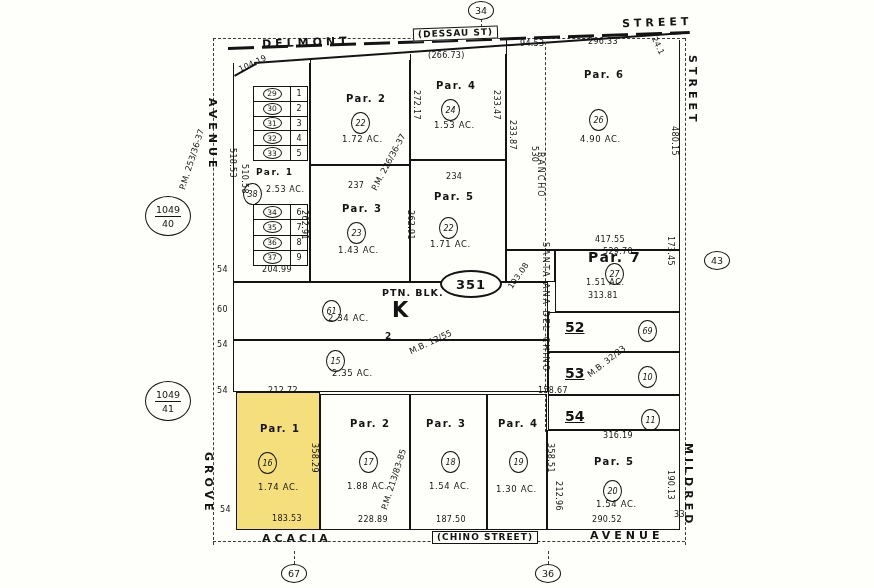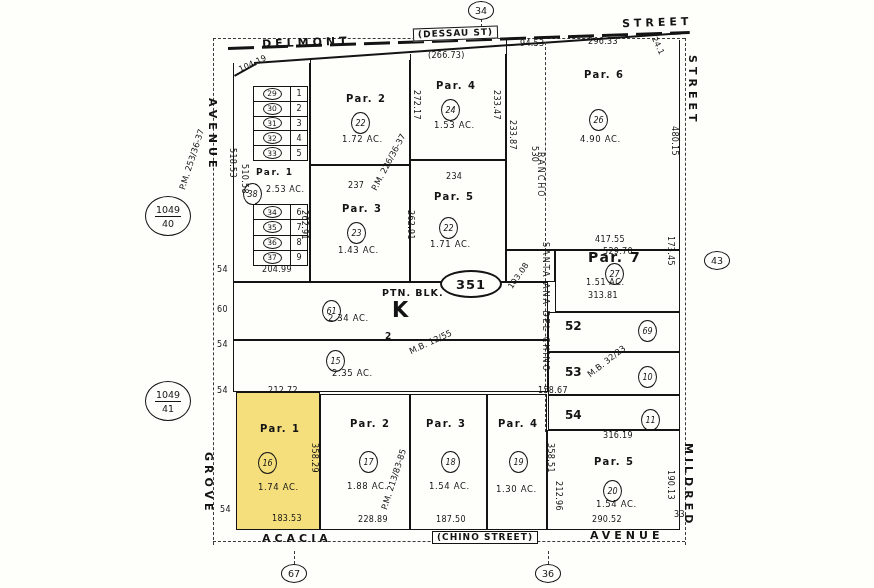--- a/index.html
+++ b/index.html
@@ -5,21 +5,21 @@
   html,body{margin:0;padding:0;background:#e8e8e4;}
   .stage{position:relative;width:874px;height:588px;background:#fefefb;overflow:hidden;
          font-family:"DejaVu Sans",sans-serif;color:#141414;}
   .lbl{position:absolute;white-space:nowrap;line-height:1;color:#141414;}
   .dim{font-size:8px;letter-spacing:.3px;}
   .v{transform:rotate(90deg);transform-origin:left top;}
   .street{font-size:11px;font-weight:bold;letter-spacing:4px;}
   .boxlbl{border:1px solid #141414;padding:1px 4px;font-size:9px;background:#fefefb;font-weight:bold;letter-spacing:1px;}
   .parname{font-size:10px;font-weight:bold;letter-spacing:1.5px;}
   .acres{font-size:8.5px;letter-spacing:.6px;}
-  .rowlot{font-size:12px;font-weight:bold;}
+  .rowlot{font-size:14px;font-weight:bold;text-decoration:underline;}
   .box{position:absolute;border:1.6px solid #141414;box-sizing:border-box;}
   .nt{border-top:none;}
   .circ{position:absolute;border:1.2px solid #141414;border-radius:50%;display:flex;align-items:center;
         justify-content:center;font-size:8px;box-sizing:border-box;}
   .circ.sm{width:19px;height:22px;font-style:italic;}
   .circ.ref{width:26px;height:19px;font-size:9.5px;border-width:1.5px;background:#fefefb;}
   .bookref{position:absolute;border:1.5px solid #141414;border-radius:50%;width:44px;height:38px;
         display:flex;flex-direction:column;align-items:center;justify-content:center;font-size:9.5px;background:#fefefb;}
   .bookref .bar{width:26px;border-top:1px solid #141414;margin:1px 0;}
   .dashv{position:absolute;border-left:1.5px dashed #3a3a3a;}

